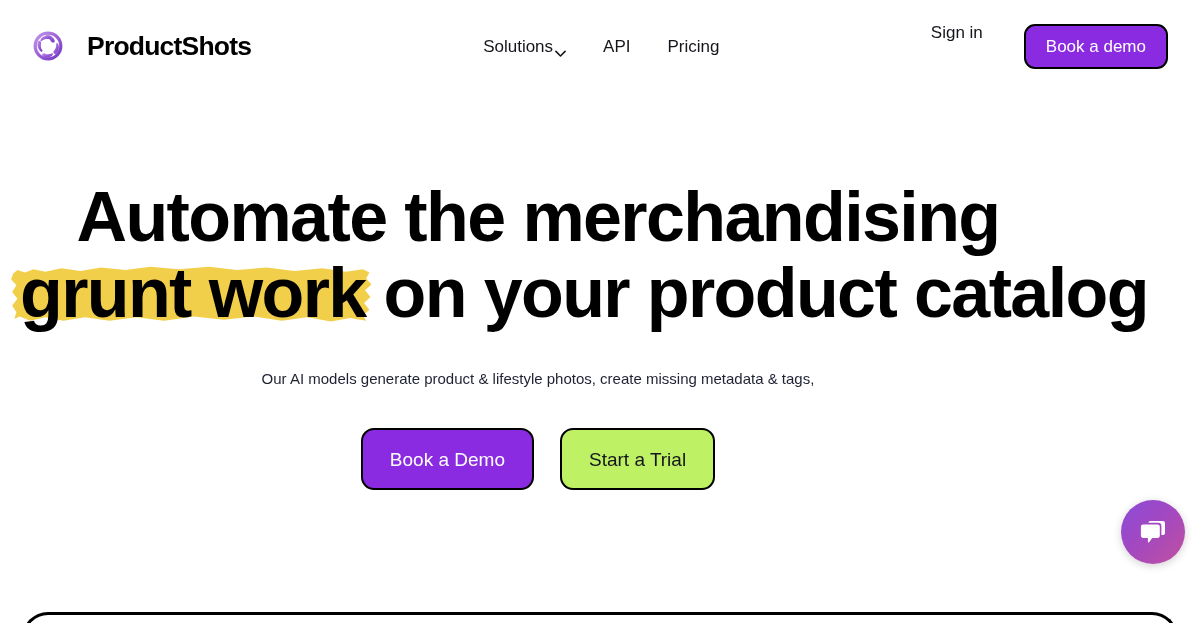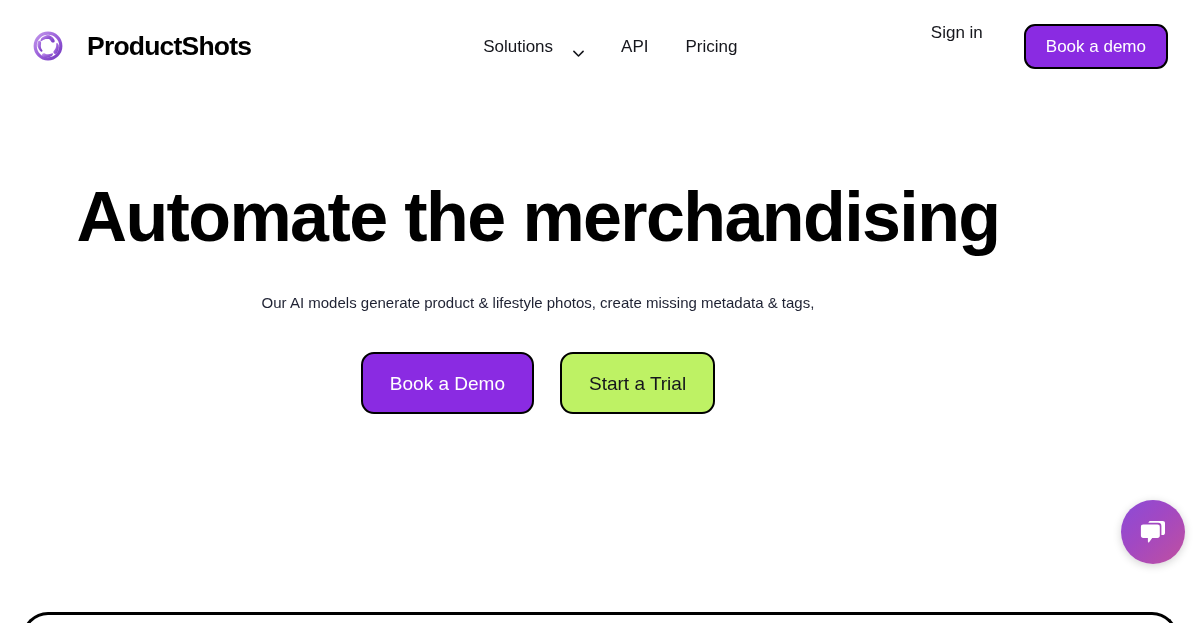--- a/index.html
+++ b/index.html
@@ -58,21 +58,21 @@
 
   .primary-nav {
     display: flex;
     align-items: center;
     gap: 37px;
     margin-left: 232px;
   }
   .nav-item {
     display: flex;
     align-items: center;
-    gap: 20px;
+    gap: 2px;
     font-size: 17px;
     font-weight: 400;
     color: #15161c;
     cursor: pointer;
     white-space: nowrap;
     line-height: 1;
   }
   .chev {
     width: 11px;
     height: 7px;
@@ -270,20 +270,25 @@
     <div class="header-actions">
       <span class="signin-link">Sign in</span>
       <button class="btn-demo-top">Book a demo</button>
     </div>
   </header>
 
   <section class="hero">
 
     <h1 class="headline">
       <span class="headline-line line1">Automate the merchandising</span>
+      <span class="headline-line line2"><span class="hl"><span class="hl-paint">
+              <svg viewBox="0 0 340 70" preserveAspectRatio="none" xmlns="http://www.w3.org/2000/svg">
+                <path fill="#f2cf4a" d="M3,10 L7,6 L14,9 L22,5 L33,8 L48,4 L66,7 L85,3 L108,6 L131,2 L158,5 L186,2 L212,6 L240,3 L266,7 L292,4 L314,8 L330,5 L336,9 L333,16 L338,23 L332,30 L337,38 L331,45 L336,53 L330,60 L333,66 L318,63 L300,67 L278,62 L254,66 L228,61 L200,65 L172,61 L144,66 L118,62 L93,66 L70,62 L50,66 L33,62 L19,66 L9,61 L4,64 L6,56 L2,48 L7,40 L2,32 L6,24 L1,17 Z"></path>
+              </svg>
+            </span><span>grunt work</span></span><span> on your product catalog</span></span>
     </h1>
 
     <p class="subhead">
       <span>Our AI models generate product &amp; lifestyle photos, create missing metadata &amp; tags,</span>
     </p>
 
     <div class="cta-row">
       <button class="btn btn-primary">Book a Demo</button>
       <button class="btn btn-secondary">Start a Trial</button>
     </div>

